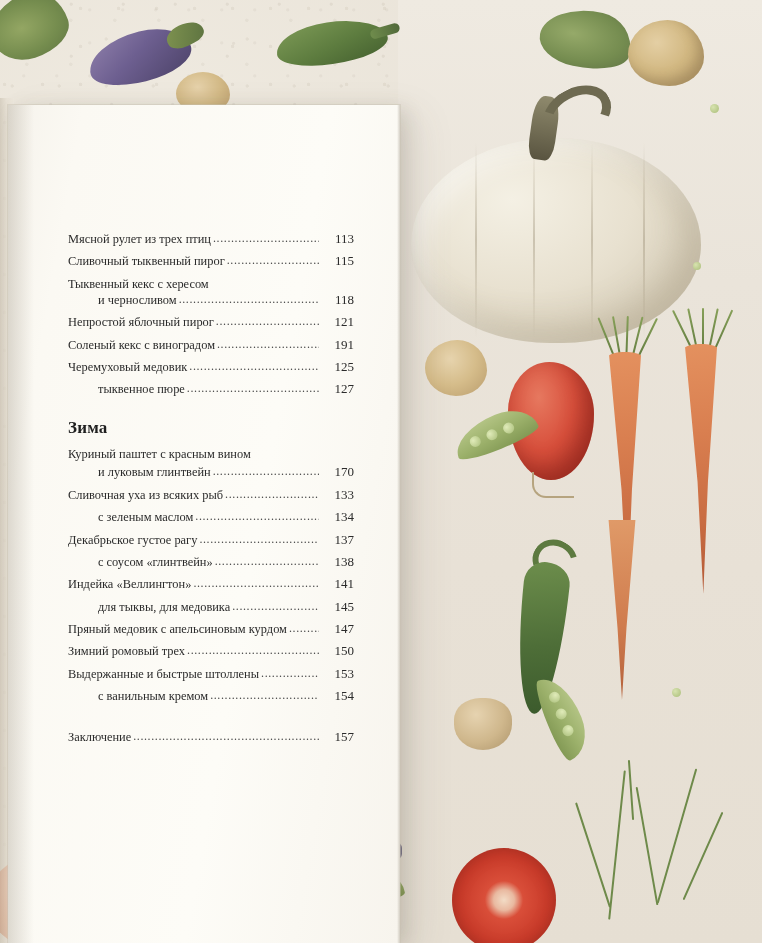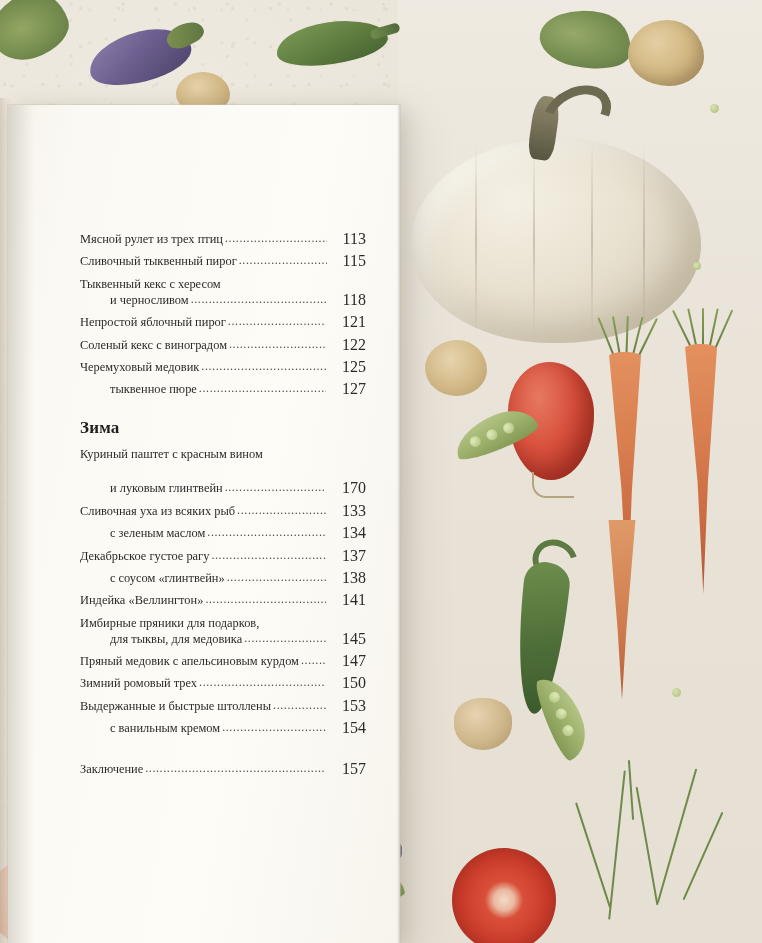--- a/index.html
+++ b/index.html
@@ -82,21 +82,21 @@
     position: absolute;
     left: 0; top: 98px;
     width: 14px; height: 845px;
     background: linear-gradient(90deg, #cfc7b8 0%, #e6dfd2 45%, #efe9df 100%);
     opacity: .75;
   }
 
   
   .toc {
     position: absolute;
-    left: 80px;
+    left: 68px;
     top: 232px;
     width: 286px;
     color: #2b2b2b;
   }
 
   .toc-entry {
     display: flex;
     align-items: flex-end;
     font-size: 12.4px;
     line-height: 14px;
@@ -113,21 +113,21 @@
     white-space: nowrap;
     color: #4a4a4a;
     letter-spacing: .6px;
     font-size: 12px;
     position: relative;
     top: -1px;
   }
   .toc-entry .page-num {
     flex: 0 0 auto;
     padding-left: 1px;
-    font-size: 16px;
+    font-size: 13px;
     margin-left: 15px;
   }
   .toc-entry.cont .label {
     padding-left: 30px;
   }
   .toc-entry.no-dots .dots { color: transparent; }
 
   .section-title {
     font-size: 17px;
     font-weight: bold;
@@ -535,40 +535,40 @@
 
       <div class="toc-entry">
         <span class="label">Непростой яблочный пирог</span>
         <span class="dots">..................................................................................</span>
         <span class="page-num">121</span>
       </div>
 
       <div class="toc-entry">
         <span class="label">Соленый кекс с виноградом</span>
         <span class="dots">..................................................................................</span>
-        <span class="page-num">122</span>
+        <span class="page-num">191</span>
       </div>
 
       <div class="toc-entry">
         <span class="label">Черемуховый медовик</span>
         <span class="dots">..................................................................................</span>
         <span class="page-num">125</span>
       </div>
 
       <div class="toc-entry cont">
         <span class="label">тыквенное пюре</span>
         <span class="dots">..................................................................................</span>
         <span class="page-num">127</span>
       </div>
     </div>
 
     <div class="section-title">Зима</div>
 
     <div>
-      <div class="toc-entry no-dots" style="margin-bottom:20px">
+      <div class="toc-entry no-dots" style="margin-bottom:4px">
         <span class="label">Куриный паштет с красным вином</span>
         <span class="dots">.</span>
         <span class="page-num"></span>
       </div>
       <div class="toc-entry cont">
         <span class="label">и луковым глинтвейн</span>
         <span class="dots">..................................................................................</span>
         <span class="page-num">170</span>
       </div>
 
@@ -595,25 +595,20 @@
         <span class="dots">..................................................................................</span>
         <span class="page-num">138</span>
       </div>
 
       <div class="toc-entry">
         <span class="label">Индейка «Веллингтон»</span>
         <span class="dots">..................................................................................</span>
         <span class="page-num">141</span>
       </div>
 
-      <div class="toc-entry no-dots" style="margin-bottom:2px">
-        <span class="label">Имбирные пряники для подарков,</span>
-        <span class="dots">.</span>
-        <span class="page-num"></span>
-      </div>
       <div class="toc-entry cont">
         <span class="label">для тыквы, для медовика</span>
         <span class="dots">..................................................................................</span>
         <span class="page-num">145</span>
       </div>
 
       <div class="toc-entry">
         <span class="label">Пряный медовик с апельсиновым курдом</span>
         <span class="dots">.....................................</span>
         <span class="page-num">147</span>

